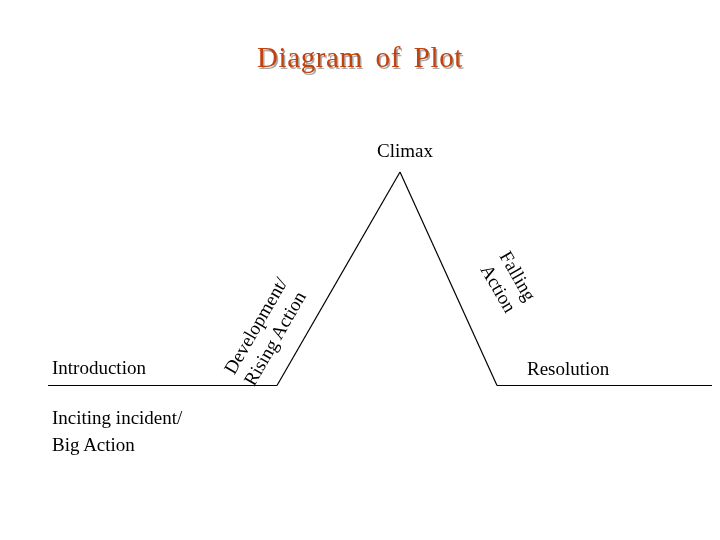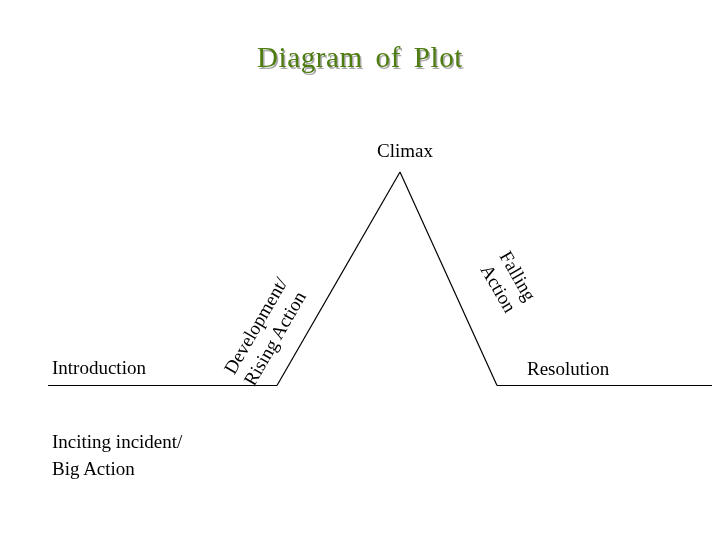--- a/index.html
+++ b/index.html
@@ -23,21 +23,21 @@
   #title {
     position: absolute;
     left: 0;
     top: 40px;
     width: 720px;
     text-align: center;
     font-size: 29px;
     line-height: 34px;
     letter-spacing: 0.6px;
     word-spacing: 5px;
-    color: #4d7c0f;
+    color: #c2410c;
     text-shadow: 1.5px 1.5px 0 #a9a9a9;
     white-space: nowrap;
   }
   
   #plot-lines {
     position: absolute;
     left: 0;
     top: 0;
     width: 720px;
     height: 540px;
@@ -63,21 +63,20 @@
   #label-resolution {
     left: 527px;
     top: 357px;
   }
   #label-inciting {
     left: 52px;
     top: 404px;
     line-height: 27px;
     white-space: normal;
     width: 230px;
-    margin-top: 24px;
   }
   
   .rot-label {
     position: absolute;
     font-size: 19px;
     line-height: 23px;
     color: #000000;
     white-space: nowrap;
   }
   #label-rising {

